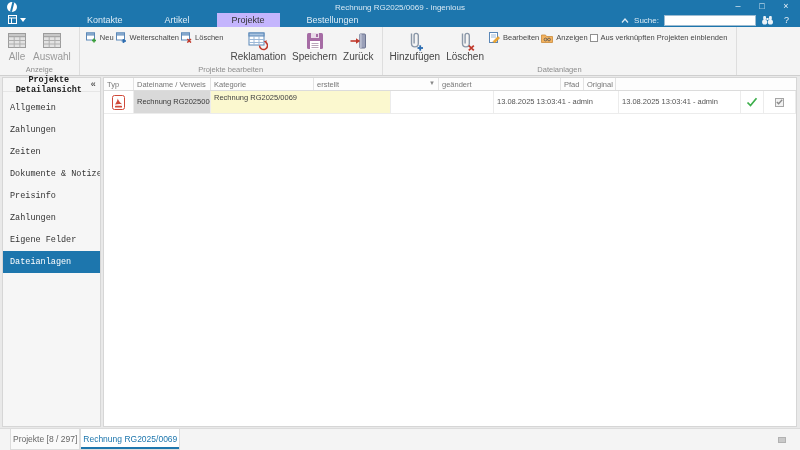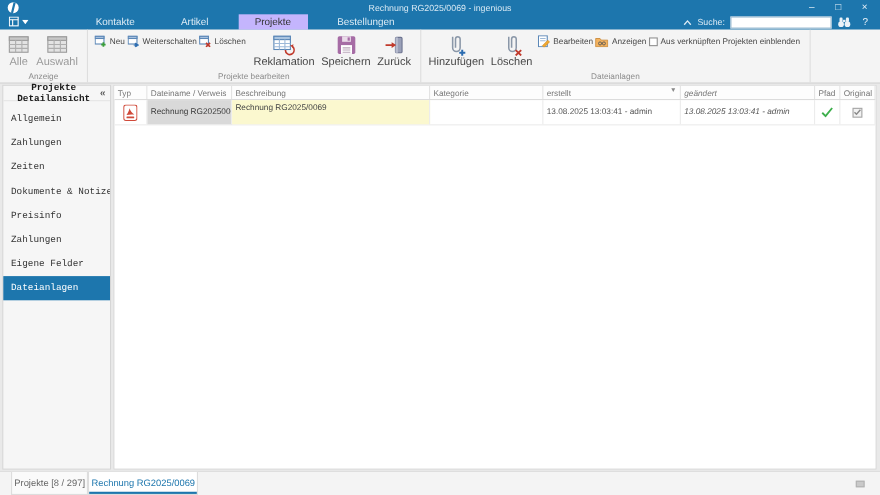--- a/index.html
+++ b/index.html
@@ -47,21 +47,21 @@
   .side-item{height:22px;line-height:22px;padding-left:7px;font-size:8.5px;color:#333;white-space:nowrap;overflow:hidden;cursor:default;}
   .side-item.active{background:#1d76ad;color:#fff;}
   
   .tablepanel{position:absolute;left:103px;top:77px;right:3px;bottom:23px;background:#fff;border:1px solid #d6d6d6;}
   .thead{display:flex;height:13px;border-bottom:1px solid #dcdcdc;background:#fdfdfd;}
   .th{font-size:7.5px;color:#777;padding:1.5px 3px 0;border-right:1px solid #e3e3e3;white-space:nowrap;overflow:hidden;position:relative;}
   .th .sortglyph{position:absolute;right:3px;top:2px;font-size:6px;color:#888;}
   .trow{display:flex;height:23px;border-bottom:1px solid #ececec;}
   .td{border-right:1px solid #ececec;font-size:7.5px;color:#444;overflow:hidden;white-space:nowrap;}
   .c0{width:30px;} .c1{width:77px;} .c2{width:180px;} .c3{width:103px;}
-  .c4{width:125px;} .c5{width:122px;font-style:italic;} .c6{width:23px;} .c7{width:32px;}
+  .c4{width:125px;} .c5{width:122px;} .c6{width:23px;} .c7{width:32px;}
   .td.c0{display:flex;align-items:center;justify-content:center;}
   .td.c1{background:#d9d9d9;line-height:22px;padding-left:3px;color:#3a3a3a;}
   .td.c2{background:#fbf8cf;padding:2px 3px;}
   .td.c4,.td.c5{line-height:22px;padding-left:3px;color:#555;}
   .td.c6,.td.c7{display:flex;align-items:center;justify-content:center;}
   .origbox{width:9px;height:9px;border:1px solid #a5a5a5;background:#f2f2f2;display:flex;align-items:center;justify-content:center;}
   
   .bottombar{position:absolute;left:0;right:0;bottom:0;height:22px;background:#f4f4f4;border-top:1px solid #dcdcdc;display:flex;align-items:stretch;}
   .btab{display:flex;align-items:center;padding:0 2px;font-size:8.5px;border:1px solid #ddd;border-top:none;background:#fafafa;color:#666;white-space:nowrap;}
   .btab.first{margin-left:10px;}
@@ -281,21 +281,20 @@
     <div class="side-item">Zahlungen</div>
     <div class="side-item">Eigene Felder</div>
     <div class="side-item active">Dateianlagen</div>
   </div>
 </div>
 
 <div class="tablepanel">
   <div class="thead">
     <div class="th c0">Typ</div>
     <div class="th c1">Dateiname / Verweis</div>
-    <div class="th c2">Beschreibung</div>
     <div class="th c3">Kategorie</div>
     <div class="th c4"><span>erstellt</span><span class="sortglyph">▼</span></div>
     <div class="th c5">geändert</div>
     <div class="th c6">Pfad</div>
     <div class="th c7">Original</div>
   </div>
   <div class="trow">
     <div class="td c0">
       <svg width="13" height="15" viewBox="0 0 13 15">
           <rect x="0.5" y="0.5" width="12" height="14" rx="2" fill="#fff" stroke="#d04a3a"></rect>

